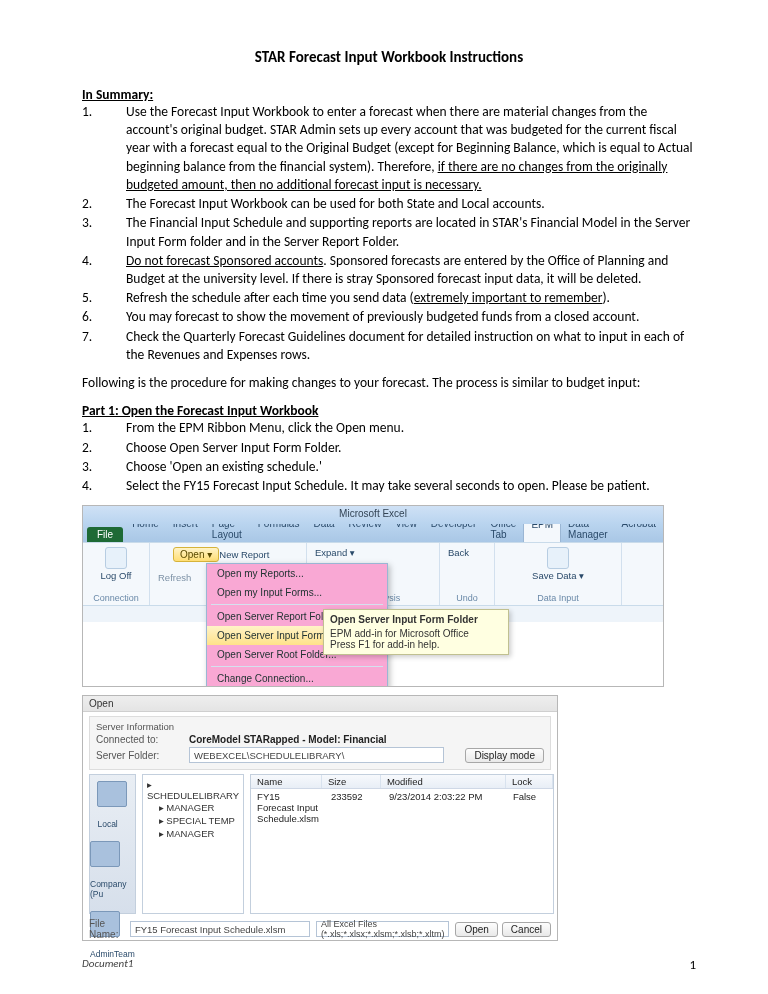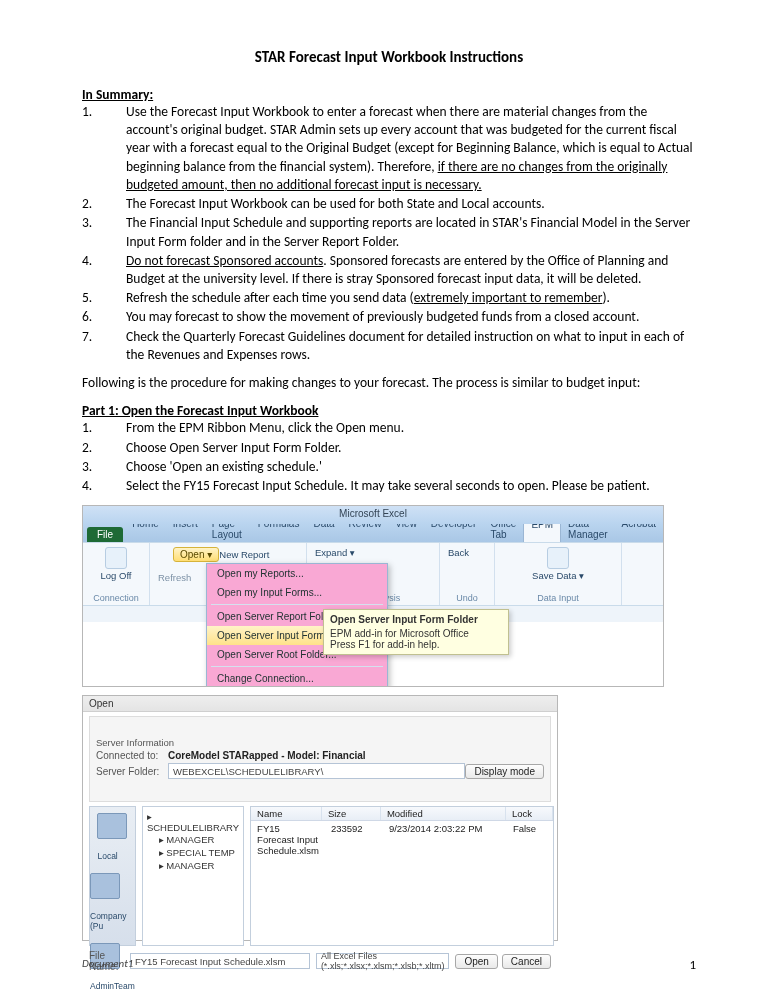--- a/index.html
+++ b/index.html
@@ -155,23 +155,23 @@
     background: linear-gradient(#eee,#e4e4e4);
     border-bottom:1px solid #cfcfcf;
     padding:2px 6px;
     font-size:10px;
     color:#333;
   }
   .dlg .infobox {
     background:#f5f5f5;
     border:1px solid #ddd;
     margin:4px 6px;
-    padding:20px 6px;
-  }
-  .dlg .row { display:flex; align-items:center; gap:0; margin:2px 0;}
+    padding:4px 6px;
+  }
+  .dlg .row { display:flex; align-items:center; gap:21px; margin:2px 0;}
   .dlg .lbl { width:72px; color:#555;}
   .dlg .field {
     flex:1; height:14px; background:#fff; border:1px solid #b5c4d6;
     padding:0 4px; display:flex; align-items:center; font-size:9.5px;
     color:#444;
   }
   .dlg .btn {
     border:1px solid #a7a7a7; background:linear-gradient(#fdfdfd,#e9e9e9);
     border-radius:3px; padding:1px 8px; font-size:10px;
   }

